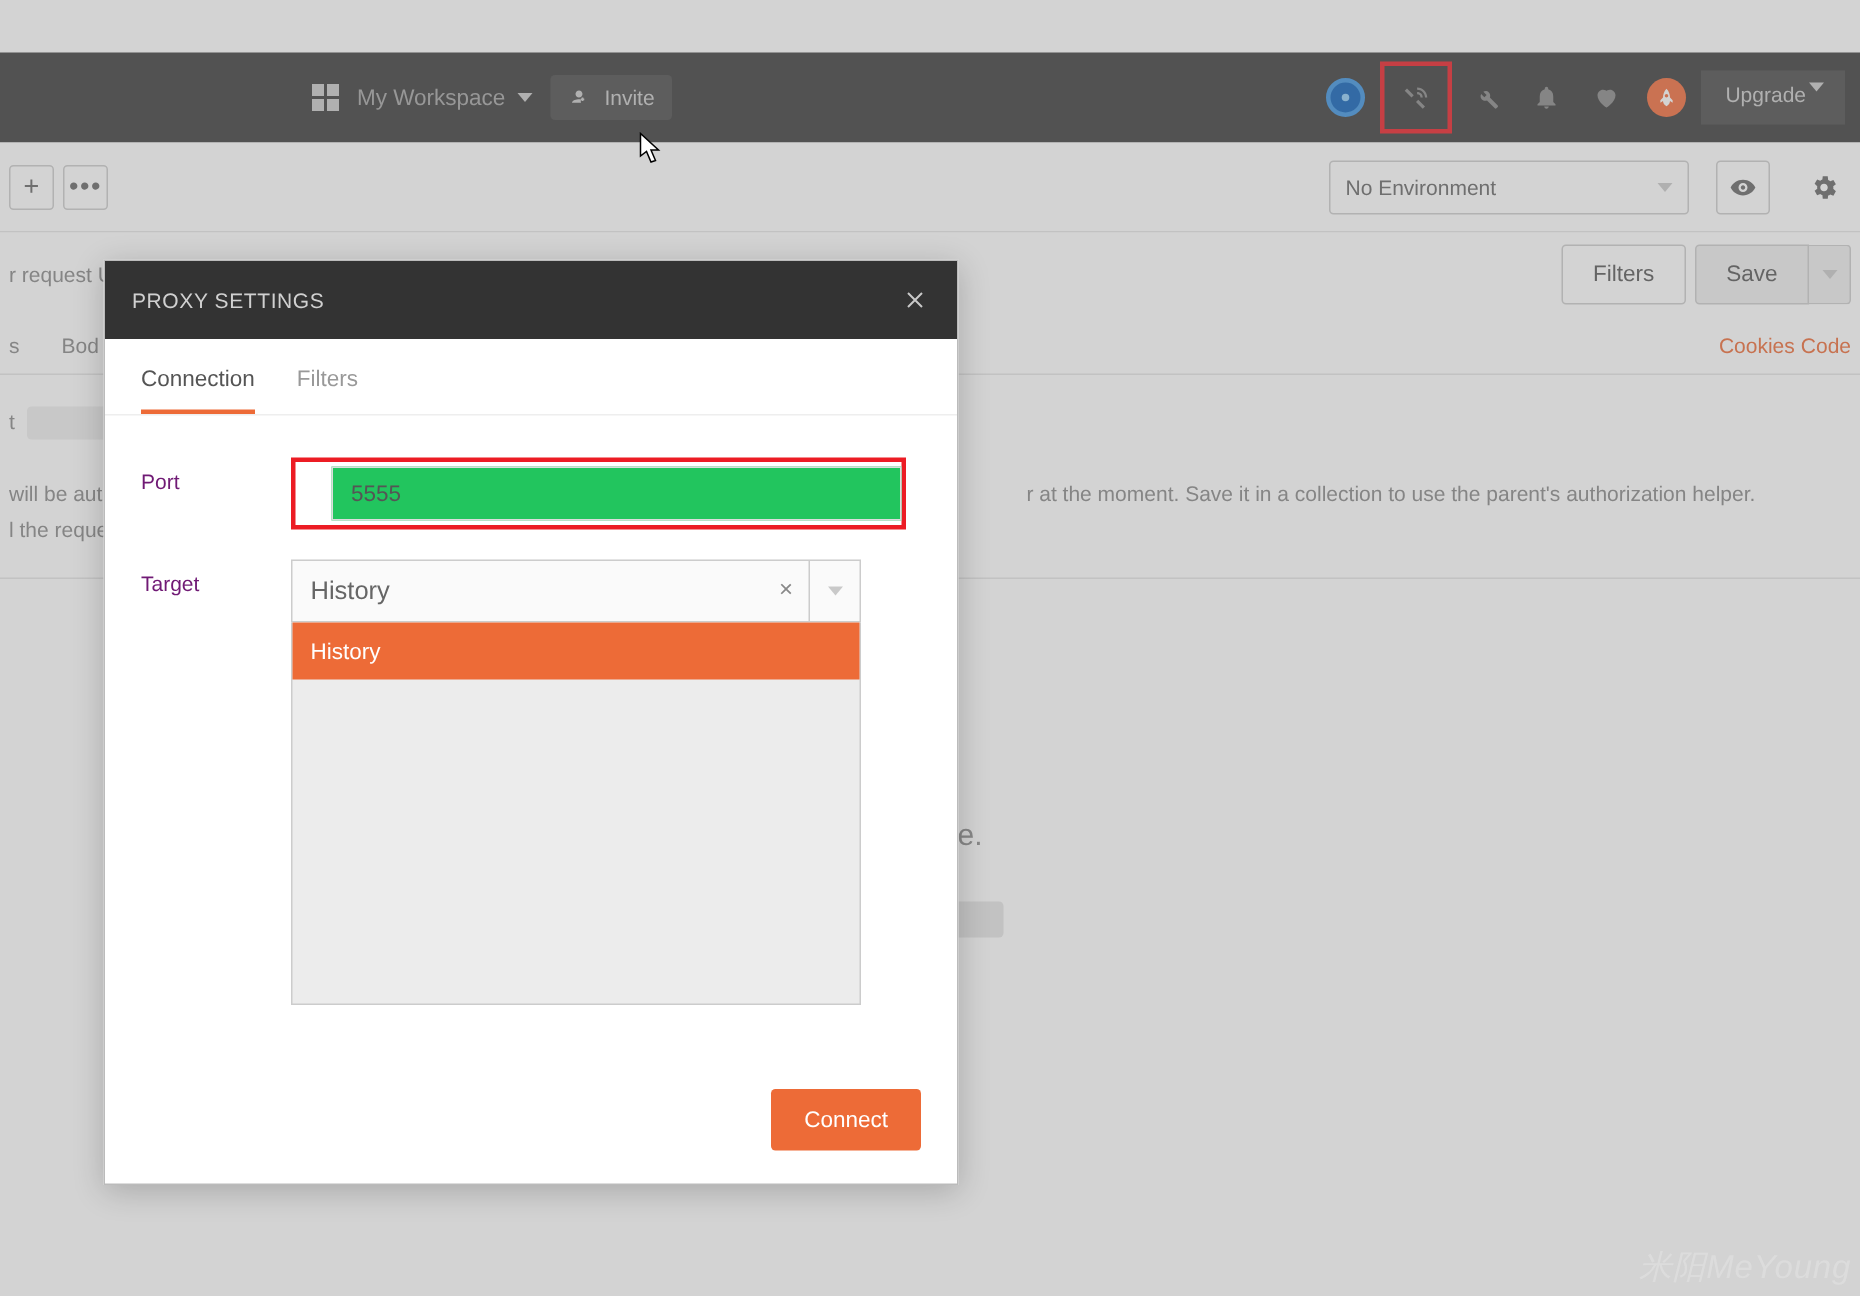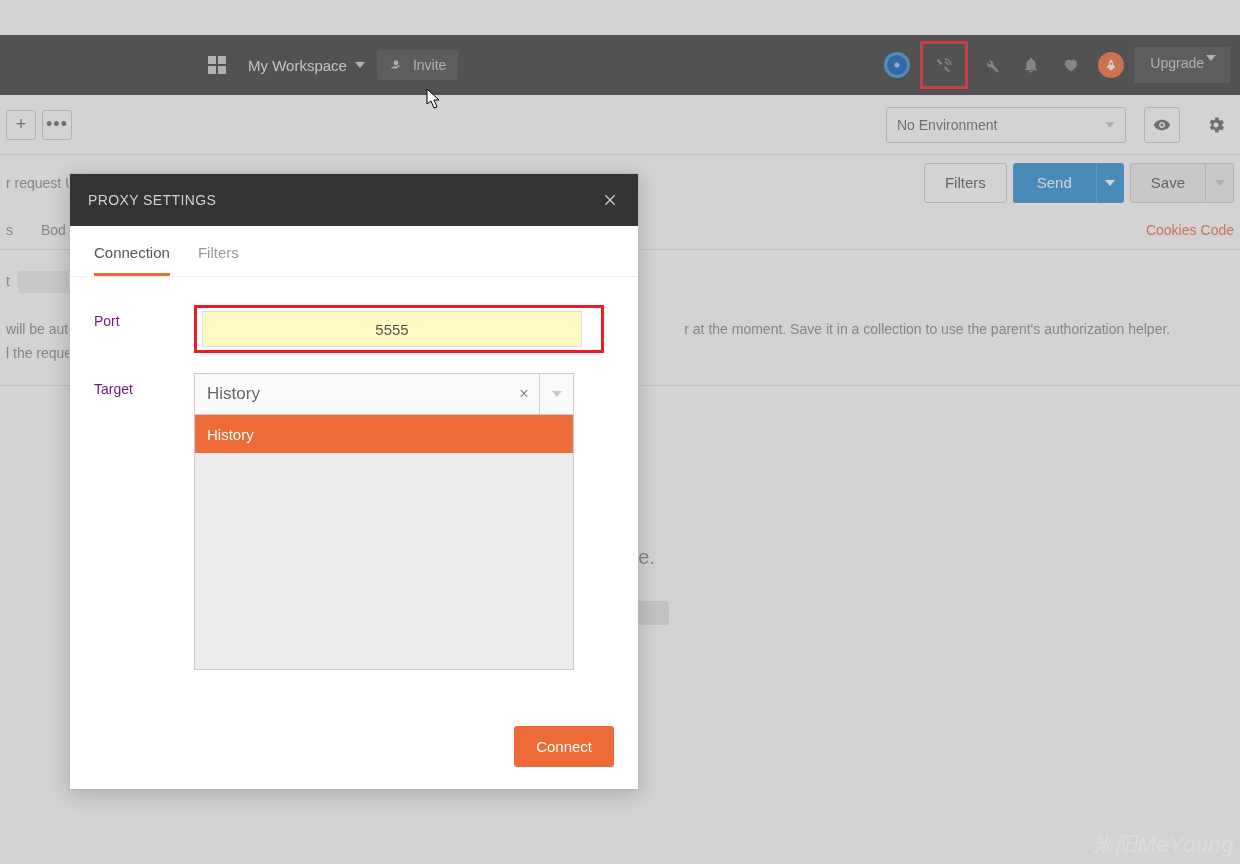--- a/index.html
+++ b/index.html
@@ -7,21 +7,21 @@
 body { position: relative; }
 
 
 .top-whitespace { height: 35px; background: #fff; width: 100%; }
 
 
 .header { height: 60px; background: #3a3a3a; display: flex; align-items: center; padding: 0 10px; }
 .header-left { display: flex; align-items: center; margin-left: 198px; gap: 12px; }
 .grid-icon { width: 18px; height: 18px; display: grid; grid-template-columns: 1fr 1fr; grid-template-rows: 1fr 1fr; gap: 2px; }
 .grid-icon > div { background: #c9c9c9; }
-.workspace-label { color: #e5e5e5; font-size: 15px; display: flex; align-items: center; gap: 8px; cursor: pointer; margin-left: 10px; }
+.workspace-label { color: #a3a3a3; font-size: 15px; display: flex; align-items: center; gap: 8px; cursor: pointer; }
 .caret-down { width: 0; height: 0; border-left: 5px solid transparent; border-right: 5px solid transparent; border-top: 6px solid #c9c9c9; }
 .invite-btn { background: #4a4a4a; color: #c9c9c9; border: none; padding: 7px 12px; border-radius: 3px; font-size: 14px; display: flex; align-items: center; gap: 10px; cursor: pointer; }
 .invite-btn svg { width: 14px; height: 14px; fill: #c9c9c9; }
 
 .header-right { margin-left: auto; display: flex; align-items: center; gap: 6px; }
 .hdr-icon-btn { width: 34px; height: 34px; display: flex; align-items: center; justify-content: center; cursor: pointer; color: #888; }
 .hdr-icon-btn svg { width: 18px; height: 18px; fill: #888; }
 .circle-icon { width: 26px; height: 26px; border-radius: 50%; display: flex; align-items: center; justify-content: center; }
 .circle-icon.blue { background: #0a5fb8; border: 3px solid #3b93e0; }
 .circle-icon.orange-rocket { background: #f26b3a; }
@@ -76,21 +76,21 @@
 .modal { position: absolute; left: 69px; top: 173px; width: 570px; background: #fff; border: 1px solid #bbb; box-shadow: 0 4px 20px rgba(0,0,0,.2); z-index: 10; }
 .modal-head { height: 52px; background: #333; color: #d0d0d0; display: flex; align-items: center; justify-content: space-between; padding: 0 18px; font-size: 14px; letter-spacing: .4px; }
 .modal-close { width: 20px; height: 20px; cursor: pointer; color: #c9c9c9; font-size: 20px; display: flex; align-items: center; justify-content: center; }
 .modal-tabs { display: flex; gap: 28px; padding: 18px 24px 0 24px; border-bottom: 1px solid #eee; }
 .modal-tab { padding-bottom: 12px; font-size: 15px; color: #999; cursor: pointer; }
 .modal-tab.active { color: #555; border-bottom: 3px solid #ed6b37; }
 .modal-body { padding: 28px 24px 20px 24px; }
 .form-row { display: flex; align-items: flex-start; margin-bottom: 20px; }
 .form-label { width: 100px; padding-top: 8px; color: #701a75; font-size: 14px; }
 .port-box { border: 3px solid #ec1c24; padding: 3px; width: 410px; }
-.port-input { width: 380px; height: 36px; border: 1px solid #ddd; background: #fef9c3; padding: 0 12px; font-size: 15px; color: #555; margin-left: 2px; text-align: center; }
+.port-input { width: 380px; height: 36px; border: 1px solid #ddd; background: #22c55e; padding: 0 12px; font-size: 15px; color: #555; margin-left: 21px; }
 .target-wrap { width: 324px; }
 .target-select { width: 380px; height: 42px; border: 1px solid #ccc; display: flex; align-items: center; background: #fafafa; }
 .target-select .val { flex: 1; padding: 0 12px; color: #666; font-size: 17px; }
 .target-select .clr { width: 30px; text-align: center; color: #888; cursor: pointer; font-size: 16px; }
 .target-select .dd { width: 34px; height: 100%; border-left: 1px solid #ccc; display: flex; align-items: center; justify-content: center; cursor: pointer; }
 .target-list { width: 380px; height: 255px; border: 1px solid #ccc; border-top: none; background: #ececec; }
 .target-opt { height: 38px; display: flex; align-items: center; padding: 0 12px; color: #fff; background: #ed6b37; font-size: 15px; cursor: pointer; }
 .modal-foot { padding: 16px 24px 22px; display: flex; justify-content: flex-end; }
 .connect-btn { background: #ed6b37; color: #fff; border: none; padding: 12px 22px; font-size: 15px; border-radius: 3px; cursor: pointer; }
 
@@ -191,26 +191,20 @@
         </svg>
     </div>
   </div>
 </div>
 
 <div class="row3">
   <span class="url-label">r request U</span>
   <div class="row3-right">
     <button class="params-btn">Filters</button>
     <div style="display:flex">
-      <button class="send-btn">Send</button>
-      <button class="send-drop">
-          <span class="caret-down"></span>
-        </button>
-    </div>
-    <div style="display:flex">
       <button class="save-btn">Save</button>
       <button class="save-drop">
           <span class="caret-down"></span>
         </button>
     </div>
   </div>
 </div>
 
 <div class="row4">
   <div class="row4-left">

